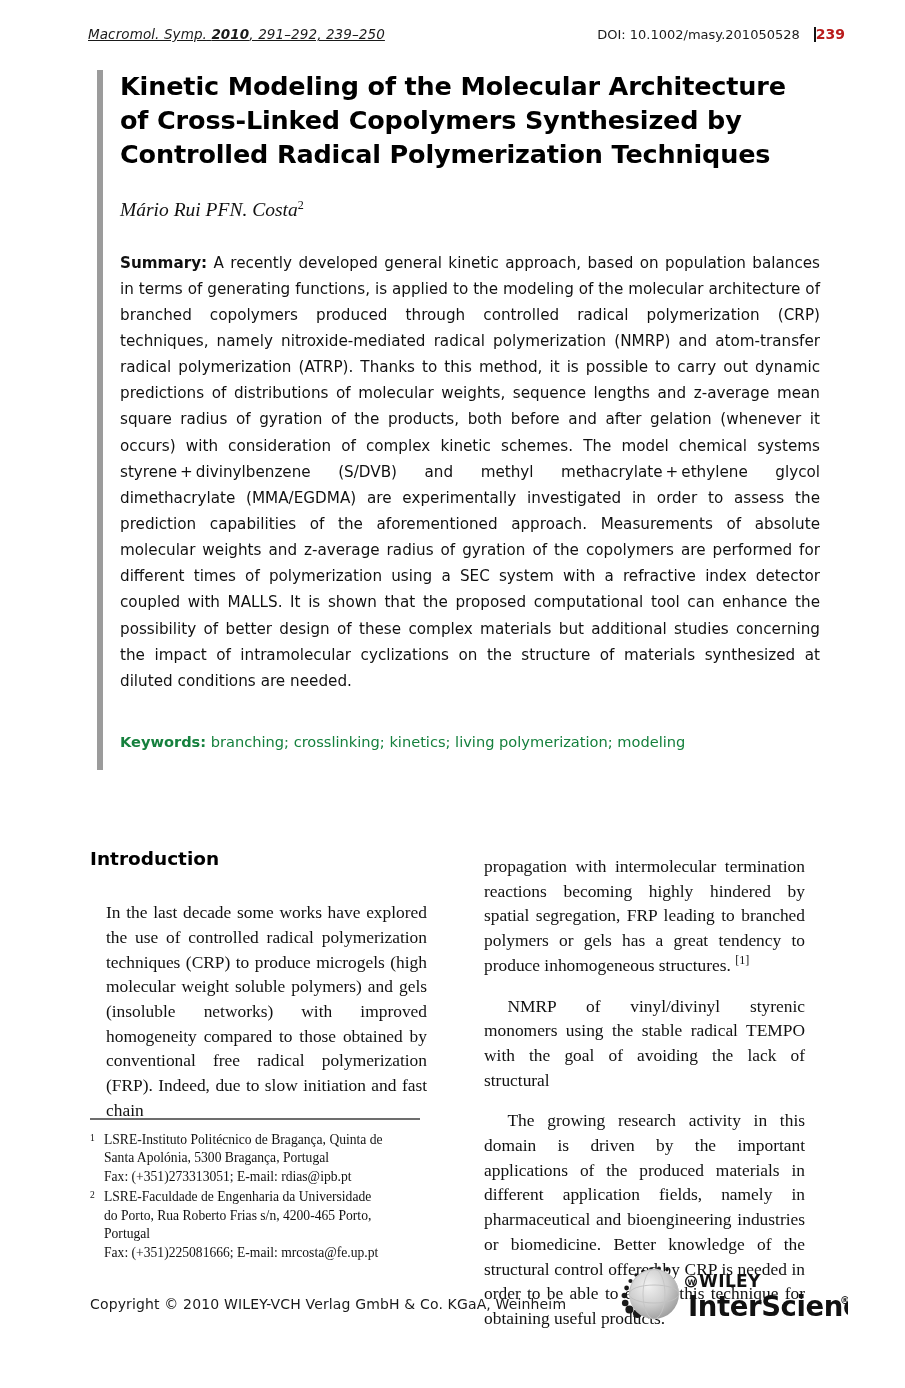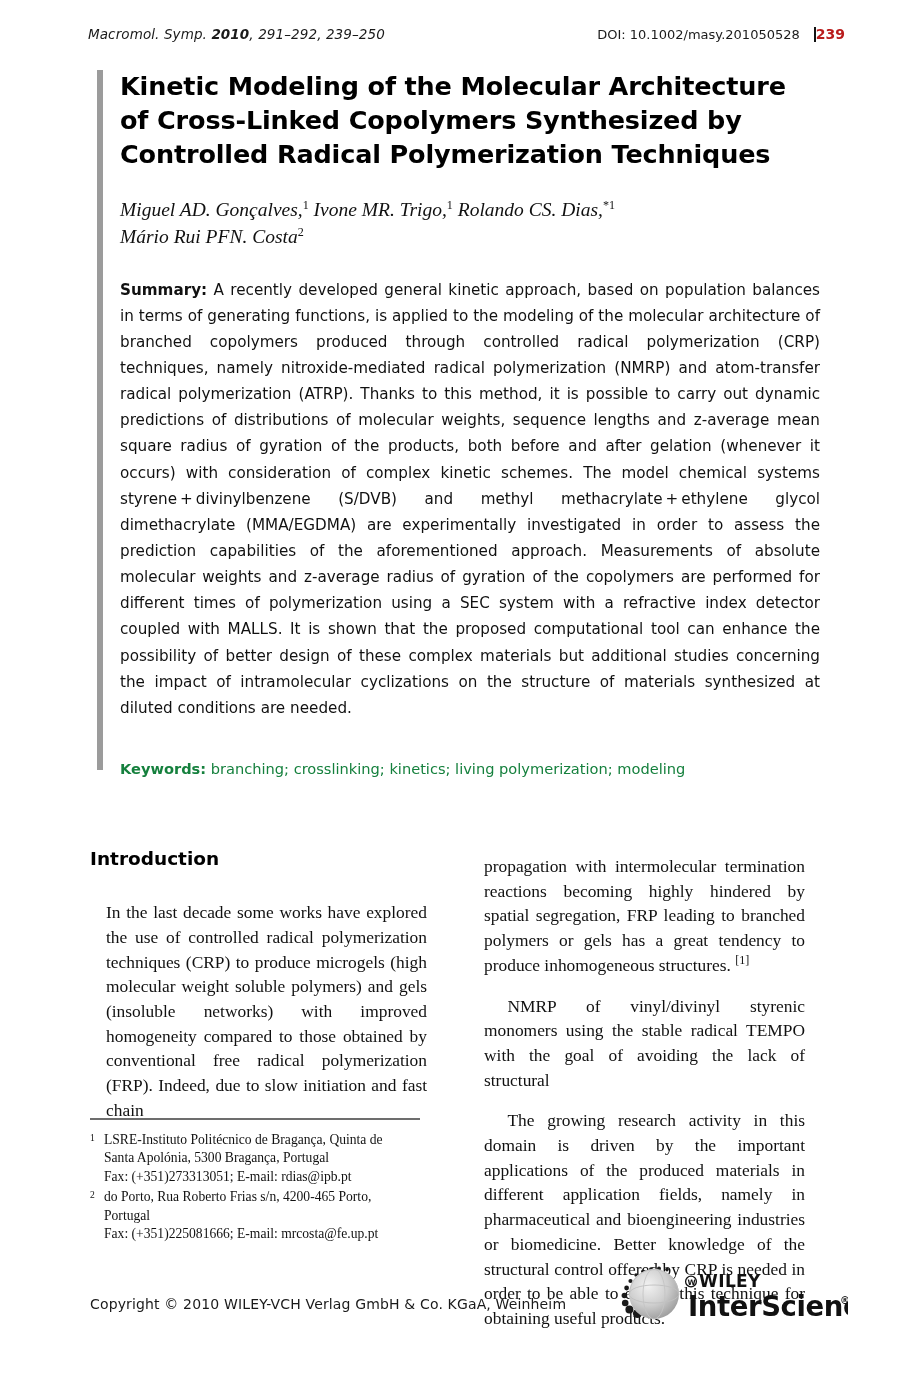--- a/index.html
+++ b/index.html
@@ -28,20 +28,21 @@
     align-items: baseline;
     justify-content: space-between;
   }
   .runhead-left {
     font-family: "DejaVu Sans", sans-serif;
     font-style: italic;
     font-size: 13.5px;
     letter-spacing: 0.1px;
     color: #1a1a1a;
     white-space: nowrap;
+    text-decoration: underline;
   }
   .runhead-left b { font-weight: 700; font-style: italic; }
   .runhead-right {
     display: flex;
     align-items: baseline;
     gap: 14px;
     white-space: nowrap;
   }
   .doi {
     font-family: "DejaVu Sans", sans-serif;
@@ -219,21 +220,20 @@
       <span class="folio">239</span>
     </div>
   </div>
 
   <div class="head-rule"></div>
 
   <div class="headmatter">
     <h1 class="doc-title">Kinetic Modeling of the Molecular Architecture of Cross-Linked Copolymers Synthesized by Controlled Radical Polymerization Techniques</h1>
 
     <div class="authors">
-      <div><span>Miguel AD. Gonçalves,</span><sup>1</sup><span> Ivone MR. Trigo,</span><sup>1</sup><span> Rolando CS. Dias,</span><sup>*1</sup></div>
       <div><span>Mário Rui PFN. Costa</span><sup>2</sup></div>
     </div>
 
     <div class="summary"><span class="lead">Summary:</span><span> A recently developed general kinetic approach, based on population balances in terms of generating functions, is applied to the modeling of the molecular architecture of branched copolymers produced through controlled radical polymerization (CRP) techniques, namely nitroxide-mediated radical polymerization (NMRP) and atom-transfer radical polymerization (ATRP). Thanks to this method, it is possible to carry out dynamic predictions of distributions of molecular weights, sequence lengths and z-average mean square radius of gyration of the products, both before and after gelation (whenever it occurs) with consideration of complex kinetic schemes. The model chemical systems styrene + divinylbenzene (S/DVB) and methyl methacrylate + ethylene glycol dimethacrylate (MMA/EGDMA) are experimentally investigated in order to assess the prediction capabilities of the aforementioned approach. Measurements of absolute molecular weights and z-average radius of gyration of the copolymers are performed for different times of polymerization using a SEC system with a refractive index detector coupled with MALLS. It is shown that the proposed computational tool can enhance the possibility of better design of these complex materials but additional studies concerning the impact of intramolecular cyclizations on the structure of materials synthesized at diluted conditions are needed.</span></div>
 
     <div class="keywords"><span class="lead">Keywords:</span><span> branching; crosslinking; kinetics; living polymerization; modeling</span></div>
   </div>
 
   <div class="col col-left">
     <h2 class="sec-title">Introduction</h2>
@@ -254,20 +254,21 @@
       <div class="fn-body">
         <div>LSRE-Instituto Politécnico de Bragança, Quinta de</div>
         <div class="last">Santa Apolónia, 5300 Bragança, Portugal</div>
         <div class="last">Fax: (+351)273313051; E-mail: rdias@ipb.pt</div>
       </div>
     </div>
 
     <div class="fn">
       <div class="fn-mark">2</div>
       <div class="fn-body">
+        <div>LSRE-Faculdade de Engenharia da Universidade</div>
         <div>do Porto, Rua Roberto Frias s/n, 4200-465 Porto,</div>
         <div class="last">Portugal</div>
         <div class="last">Fax: (+351)225081666; E-mail: mrcosta@fe.up.pt</div>
       </div>
     </div>
   </div>
 
   <div class="copyright">Copyright © 2010 WILEY-VCH Verlag GmbH &amp; Co. KGaA, Weinheim</div>
 
   <div class="logo">

